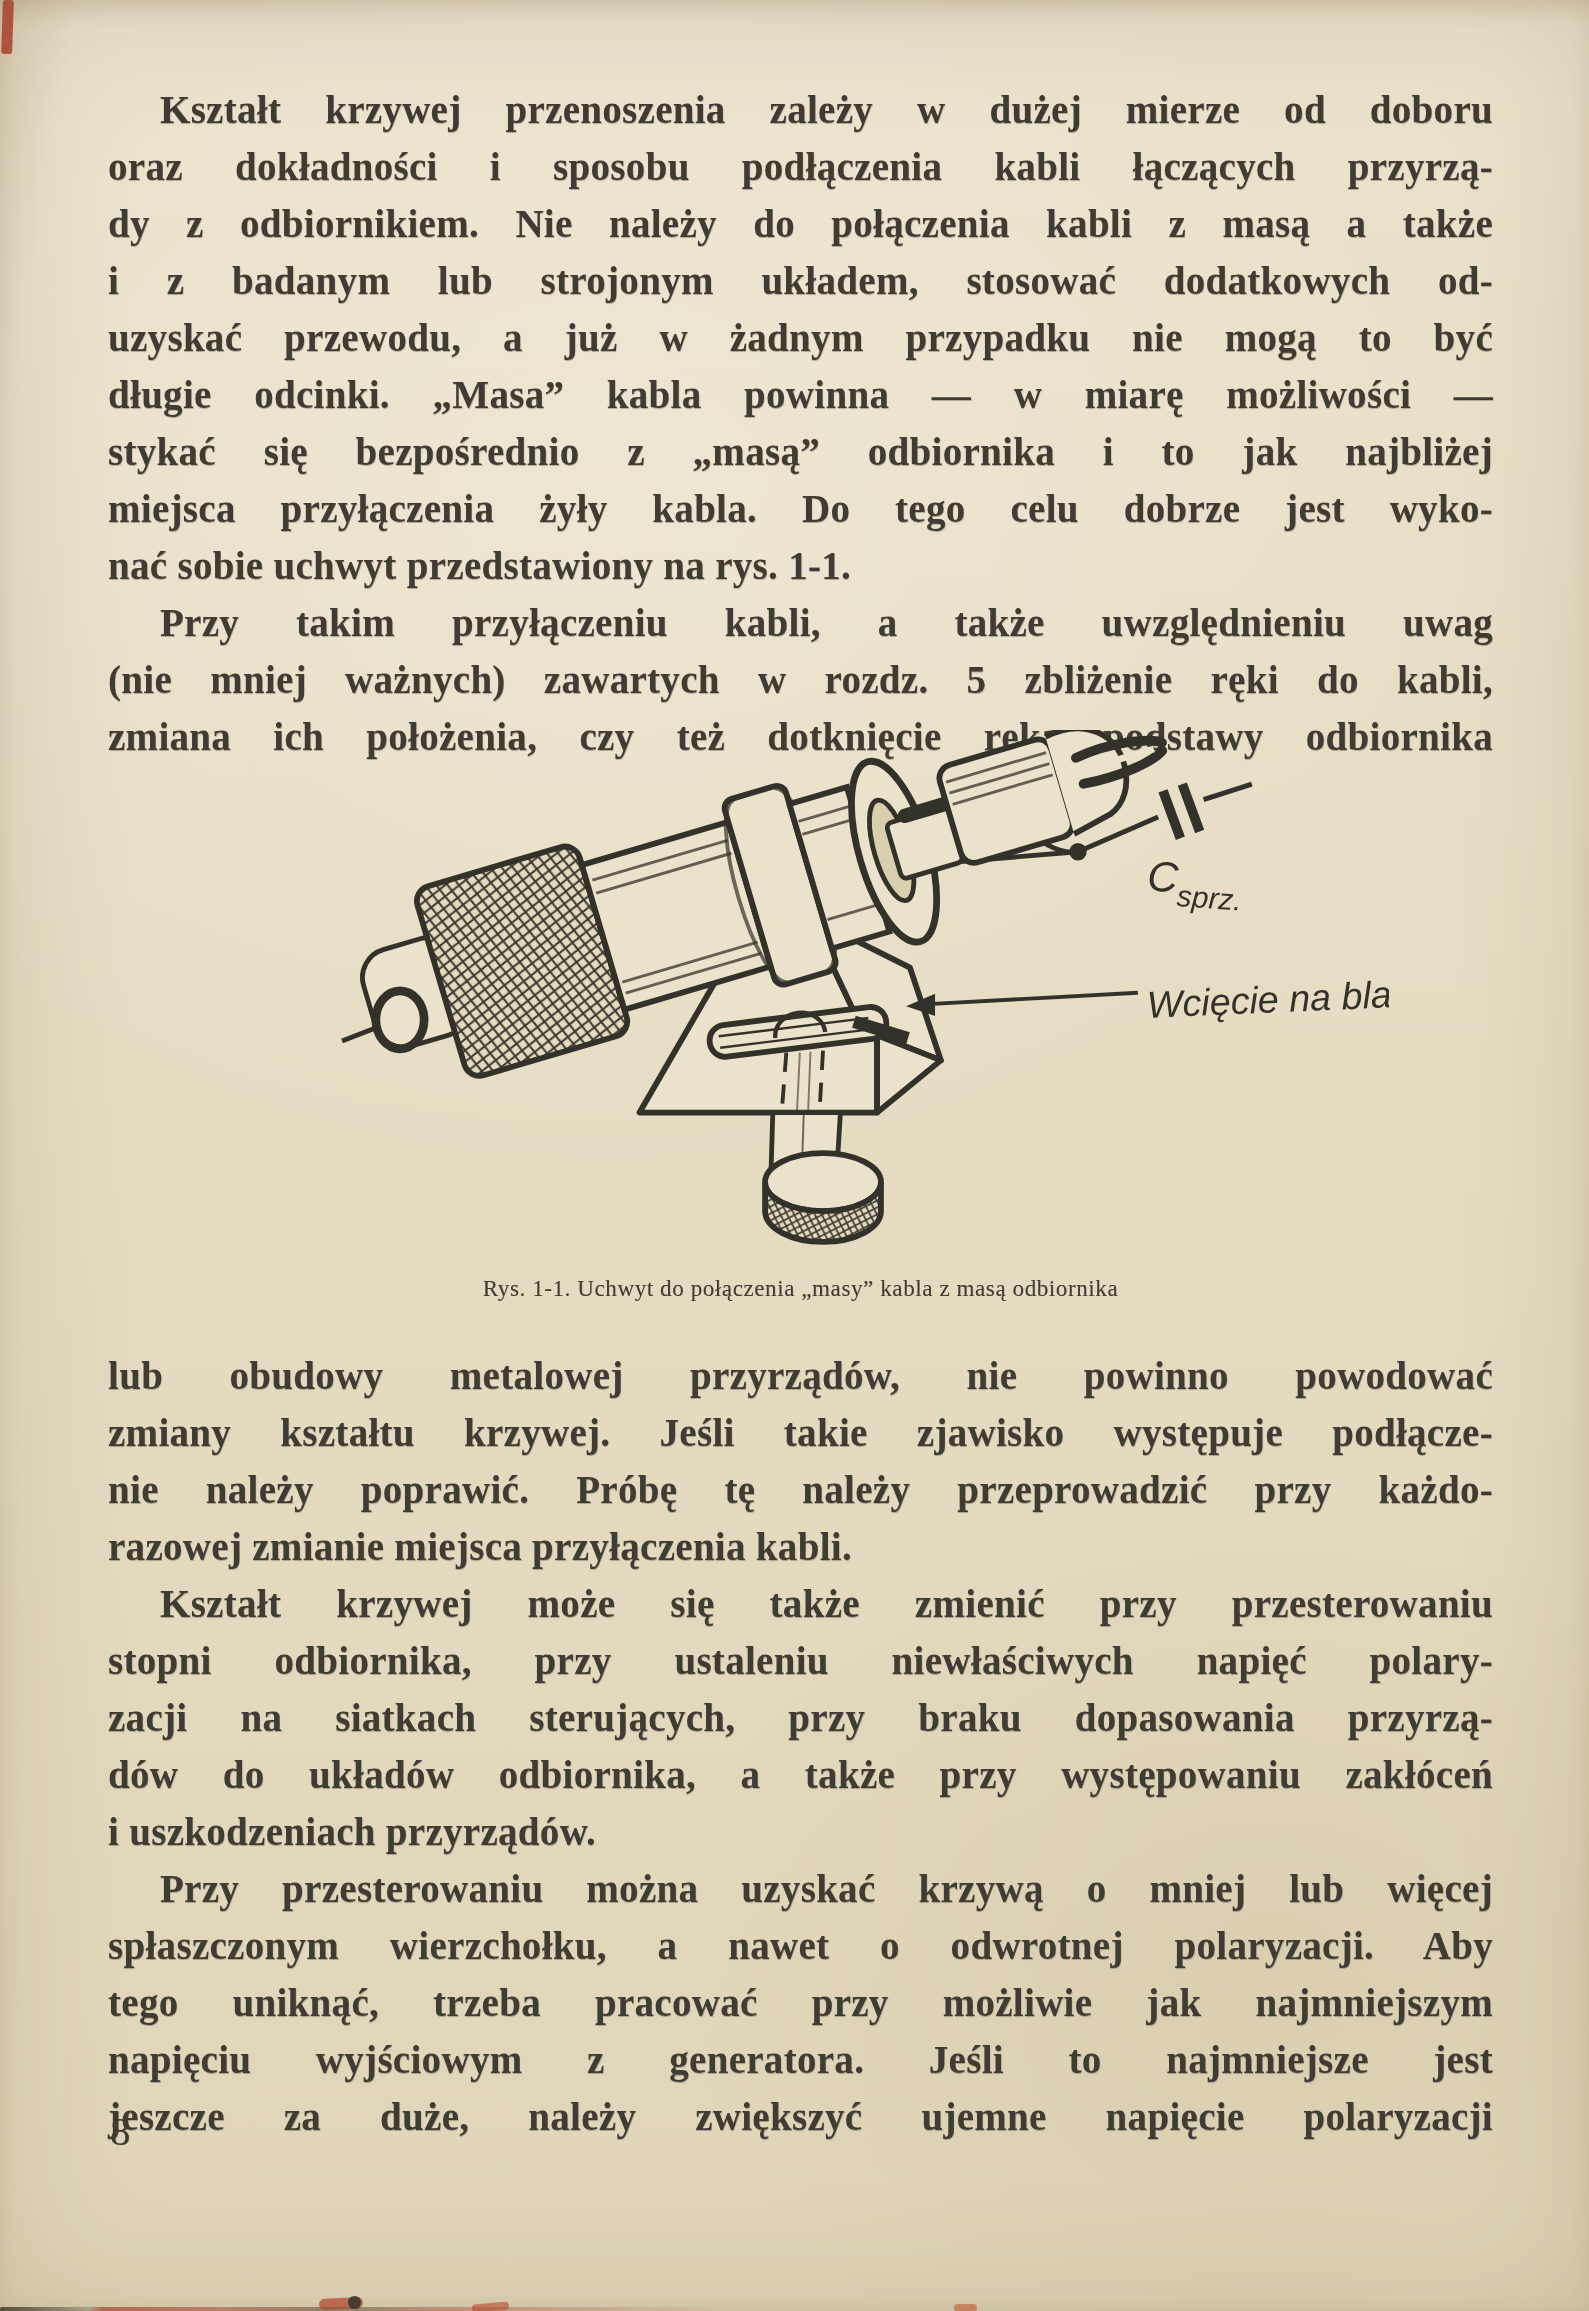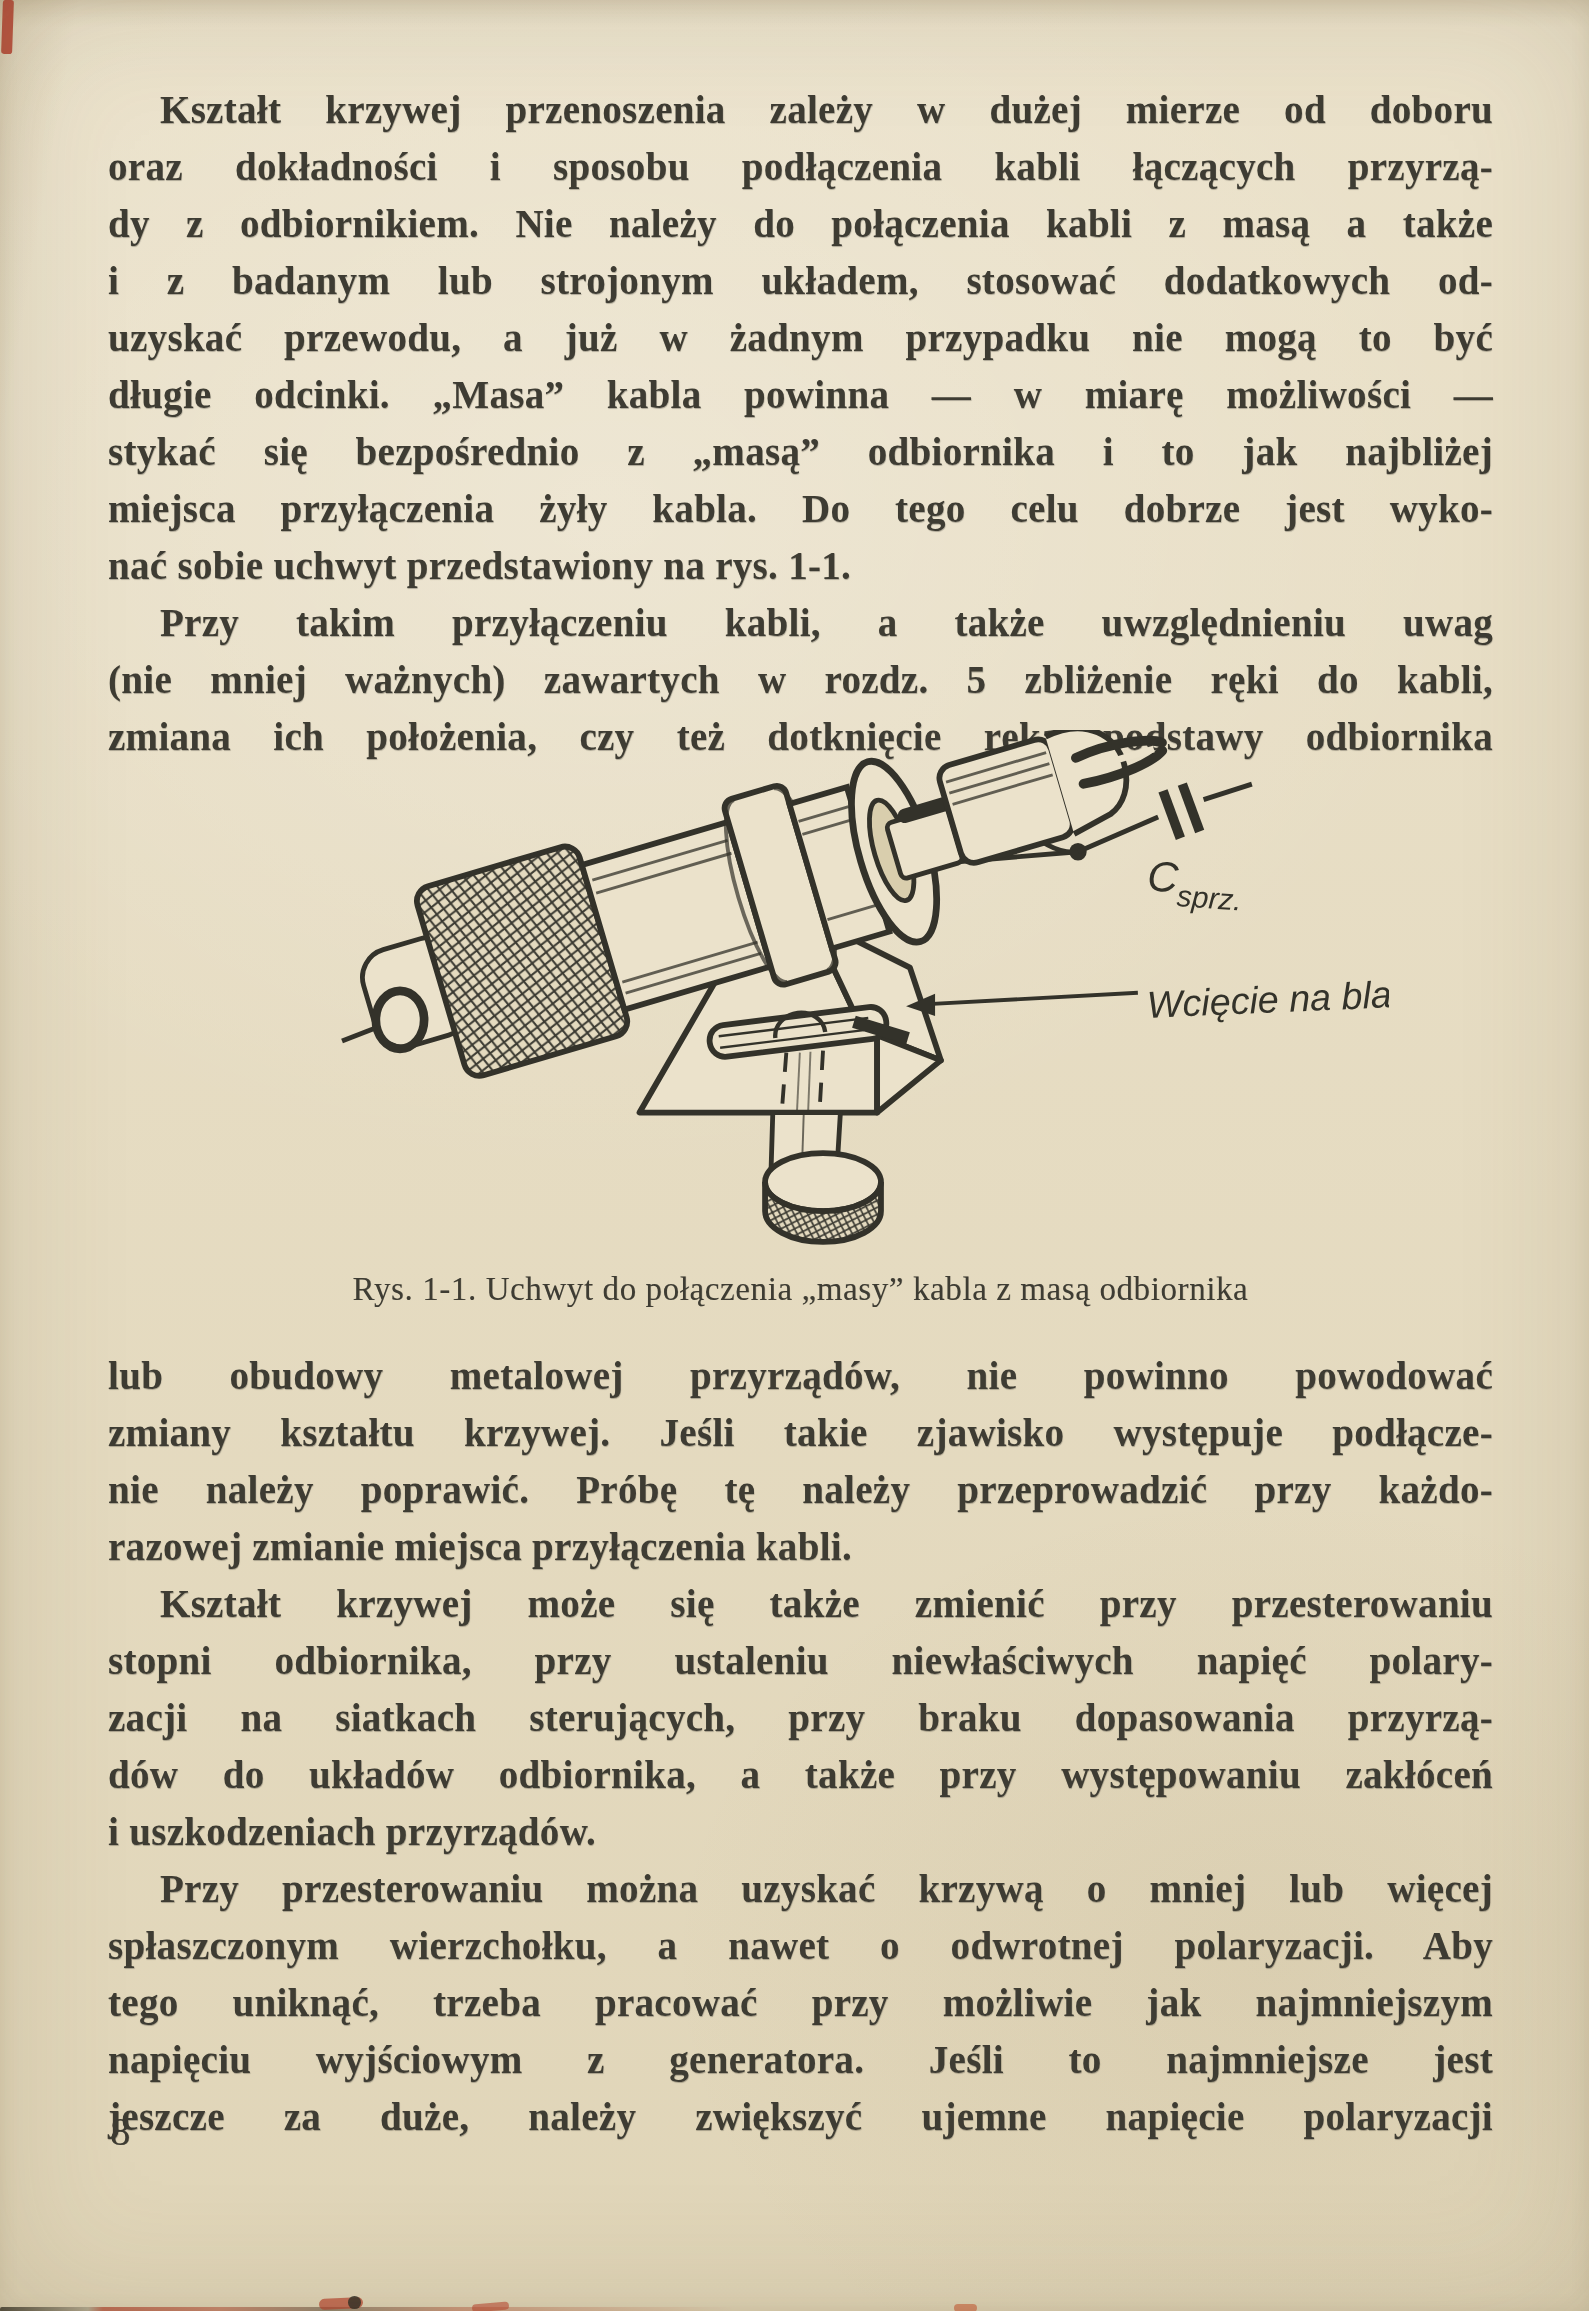--- a/index.html
+++ b/index.html
@@ -37,21 +37,21 @@
     text-align-last:justify;
     -moz-text-align-last:justify;
     height:57px;overflow:visible;white-space:normal;font-weight:bold;
   }
   .ln.in{text-indent:52px;}
   .ln.end{text-align-last:left;-moz-text-align-last:left;}
   #blockA{top:81px;}
   #blockB{top:1347px;}
   #caption{
     position:absolute;left:108px;width:1385px;top:1267px;
-    font-size:33px;line-height:44px;text-align:center;letter-spacing:0.6px;
+    font-size:23px;line-height:44px;text-align:center;letter-spacing:0.6px;
     text-shadow:0.4px 0.4px 0.6px rgba(62,60,50,.30);
   }
   #pagenum{
     position:absolute;left:110px;top:2107px;
     font-size:41px;line-height:48px;
     text-shadow:0.4px 0.4px 0.6px rgba(62,60,50,.30);
   }
   #figure{position:absolute;left:230px;top:730px;width:1159px;height:541px;}
   svg text{font-family:"Liberation Sans", sans-serif;fill:var(--ink-fig);}
   

